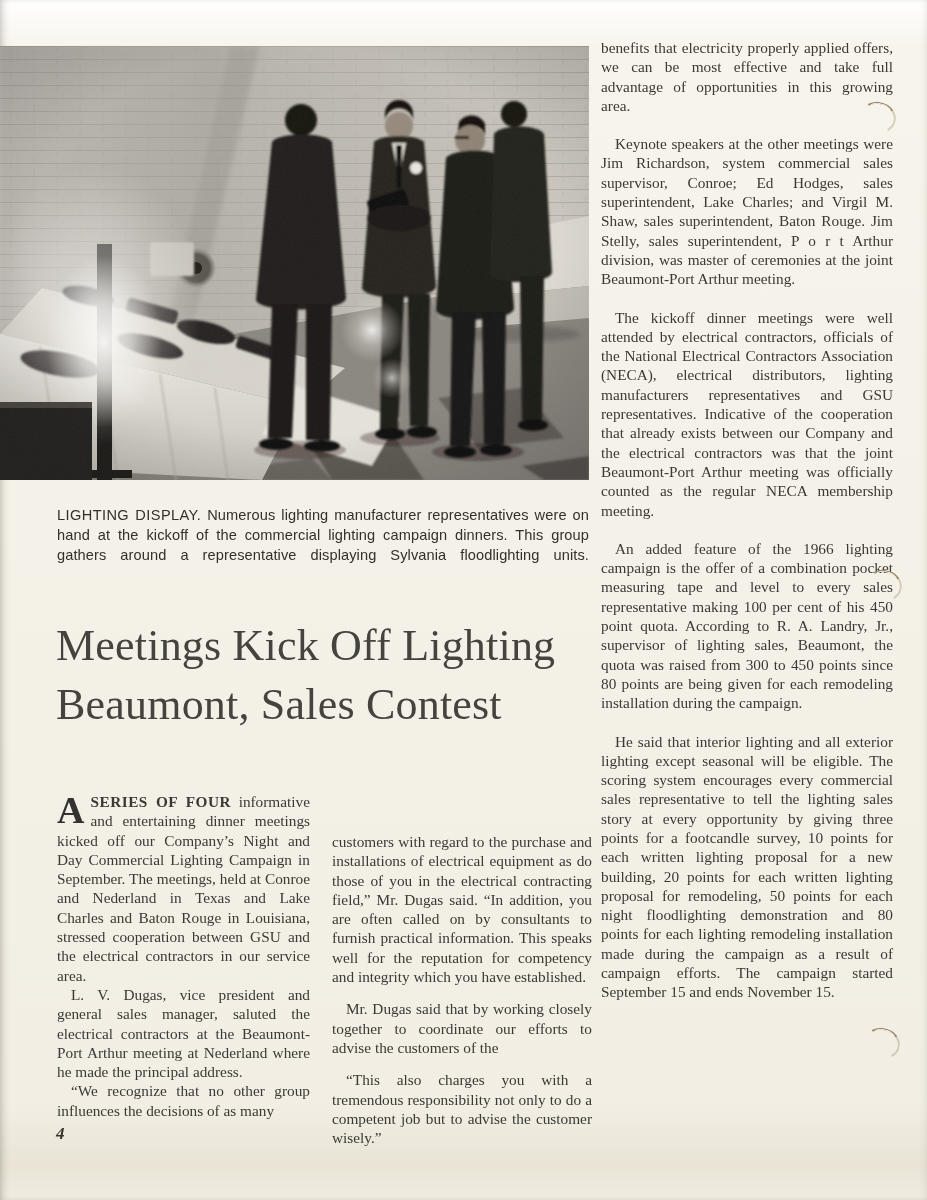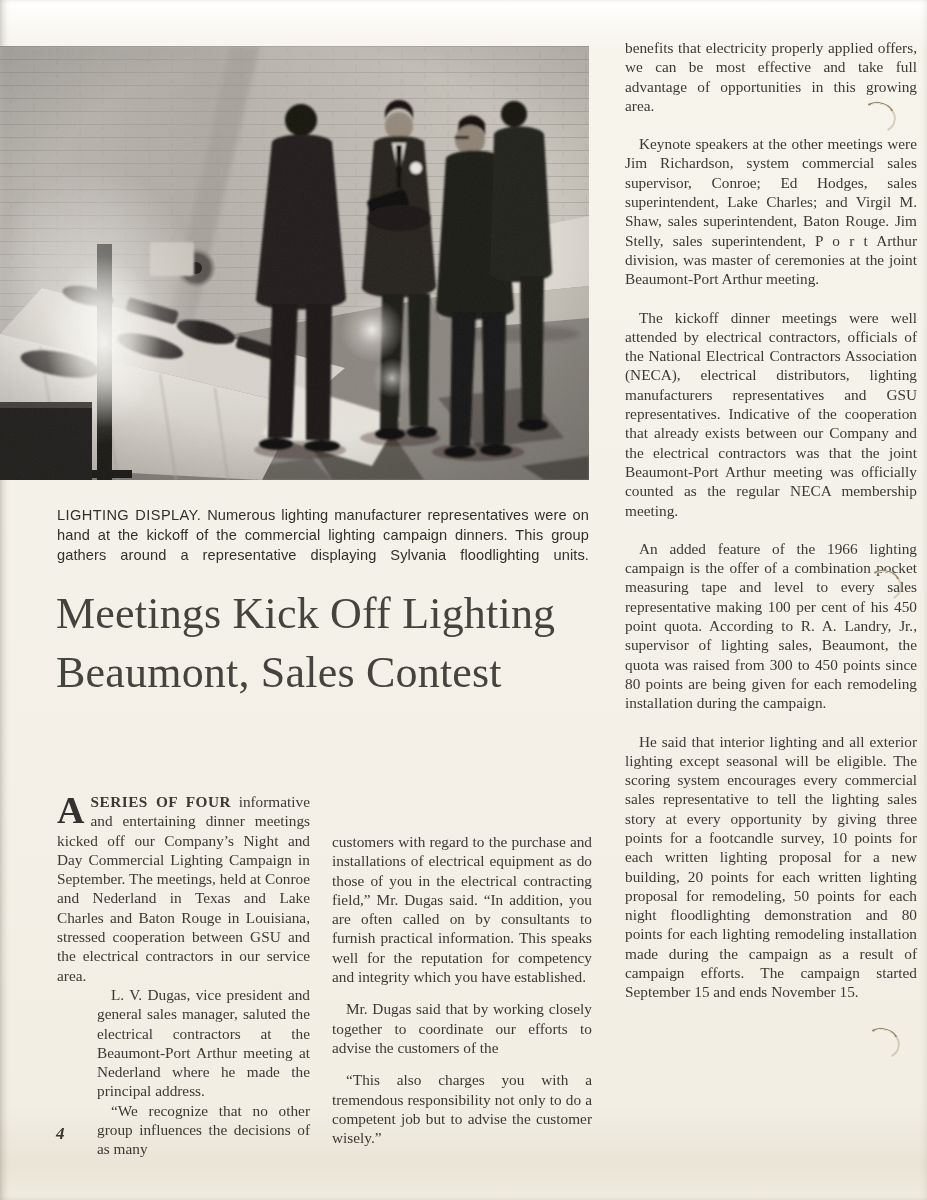--- a/index.html
+++ b/index.html
@@ -15,32 +15,32 @@
   .photo{position:absolute;left:0;top:46px;width:589px;height:434px;display:block;}
   
   .caption{
     position:absolute;left:57px;top:490px;width:532px;
     font-family:"Liberation Sans",sans-serif;font-weight:400;font-size:14.6px;
     line-height:20px;color:#32302c;text-align:justify;text-align-last:justify;
     letter-spacing:.1px;
   }
   .caption .lead{letter-spacing:.4px;}
   
-  .headline{position:absolute;left:56px;top:584px;width:620px;color:#45433e;}
+  .headline{position:absolute;left:56px;top:616px;width:620px;color:#45433e;}
   .headline .hl-line{font-size:44px;line-height:59px;font-weight:400;letter-spacing:.2px;}
   
   .bodytext{font-size:15.3px;line-height:19.3px;text-align:justify;color:#3b3934;}
   .twocol{position:absolute;left:57px;top:792px;width:535px;display:flex;gap:22px;}
   .col-left{width:253px;}
   .col-mid{width:260px;}
   .col-left p{margin:0;}
-  .col-left p.ind{text-indent:14px;margin-left:40px;}
+  .col-left p.ind{text-indent:14px;}
   .col-mid p{margin:0 0 13px;text-indent:14px;}
   .col-mid p:first-child{text-indent:0;margin-top:40px;}
-  .rightcol{position:absolute;left:625px;top:38px;width:292px;}
+  .rightcol{position:absolute;left:601px;top:38px;width:292px;}
   .rightcol p{margin:0 0 19px;text-indent:14px;}
   .rightcol p:first-child{text-indent:0;}
   .dropcap{float:left;font-size:38px;line-height:31px;font-weight:700;padding:3px 6px 0 0;color:#343230;}
   .leadin{font-weight:700;letter-spacing:.5px;}
   
   .pagenum{position:absolute;left:56px;top:1124px;font-size:17px;font-weight:700;font-style:italic;color:#36342f;}
   
   .crescent{position:absolute;width:32px;height:27px;border:2.5px solid transparent;
     border-top-color:#9b8660;border-right-color:rgba(155,134,96,.35);
     border-radius:50%;transform:rotate(14deg);}

